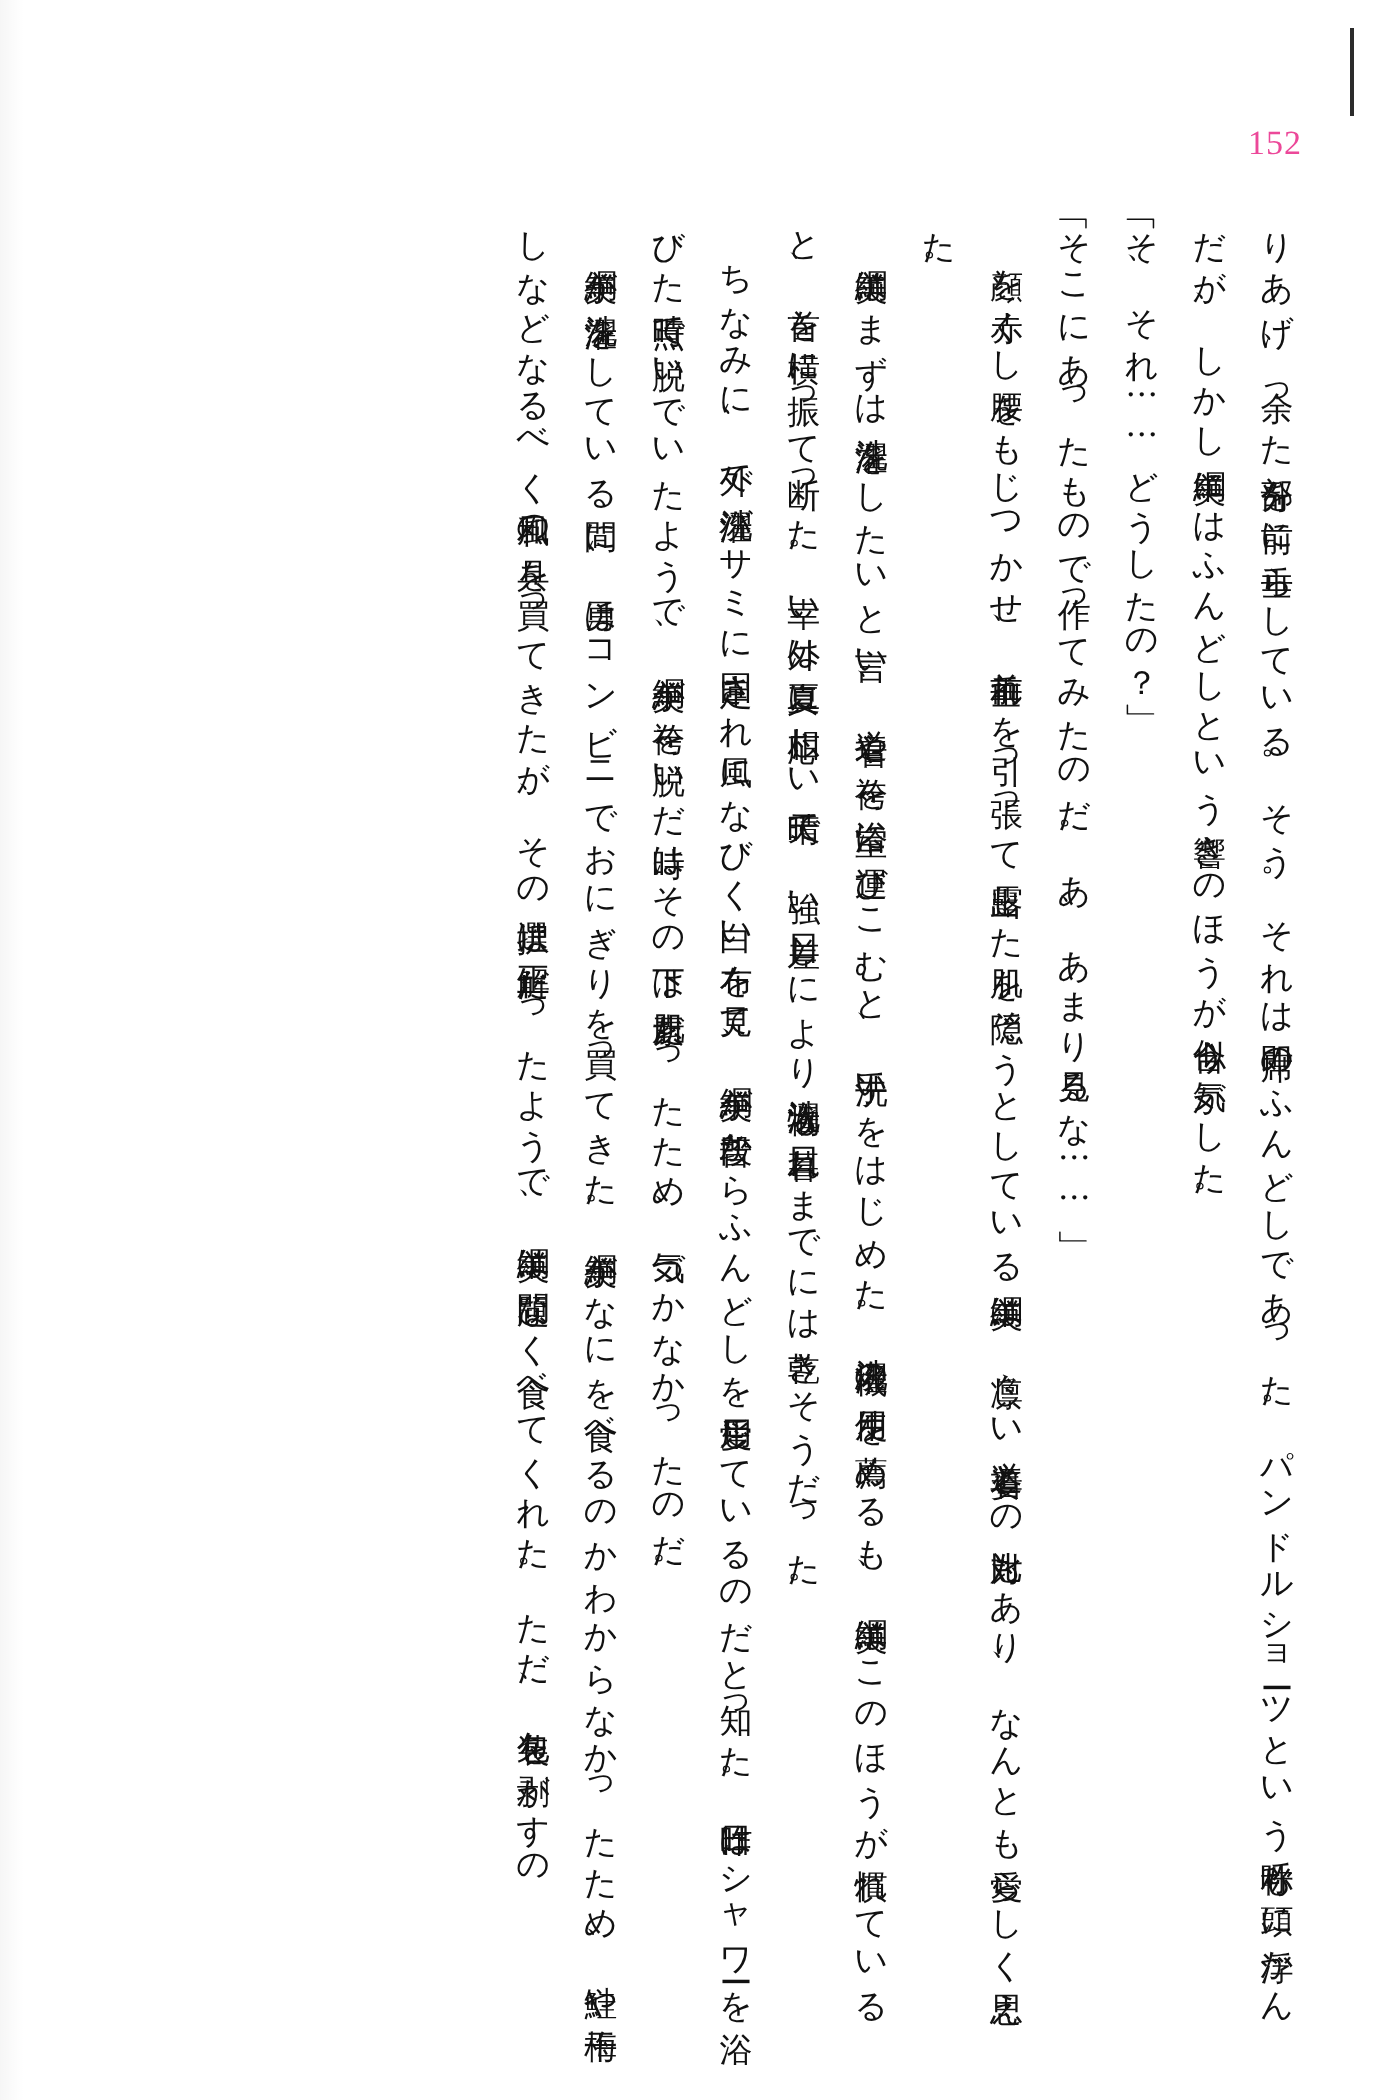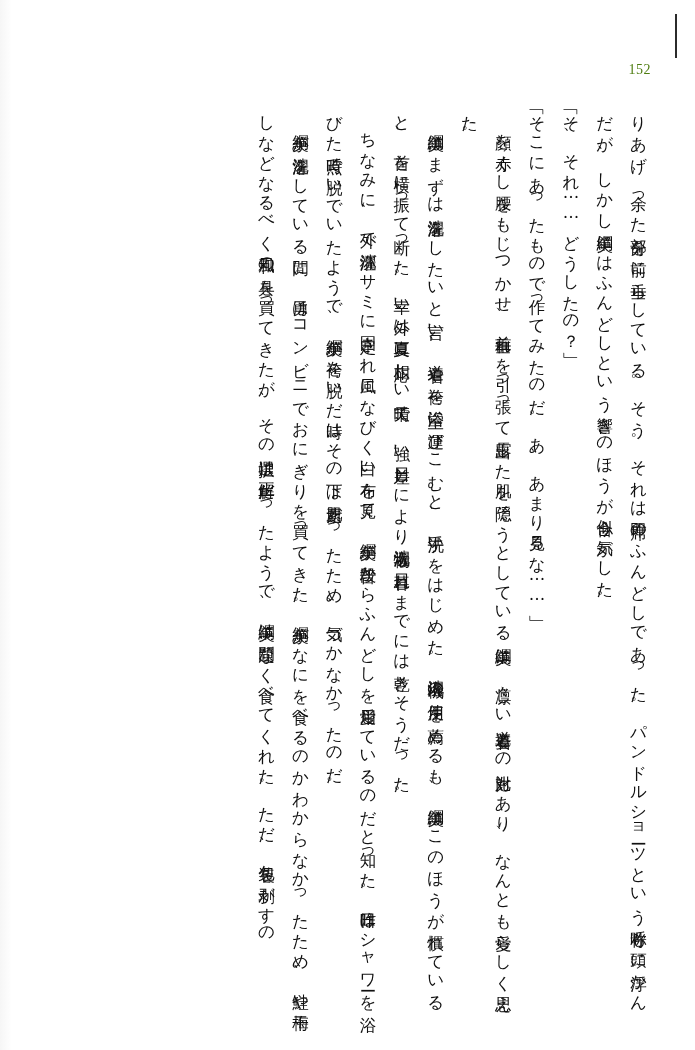--- a/index.html
+++ b/index.html
@@ -34,23 +34,23 @@
     width: 2px;
     height: 44px;
     background: #2b2b2b;
   }
 
   
   .page-number {
     position: absolute;
     right: 44px;
     top: 62px;
-    font-size: 14px;
+    font-size: 17px;
     letter-spacing: 0.5px;
-    color: #4d7c0f;
+    color: #ec4899;
     font-family: "Liberation Serif", "DejaVu Serif", serif;
   }
 
   
   .text-block {
     position: absolute;
     top: 104px;
     right: 40px;
     left: 48px;
     height: 900px;

